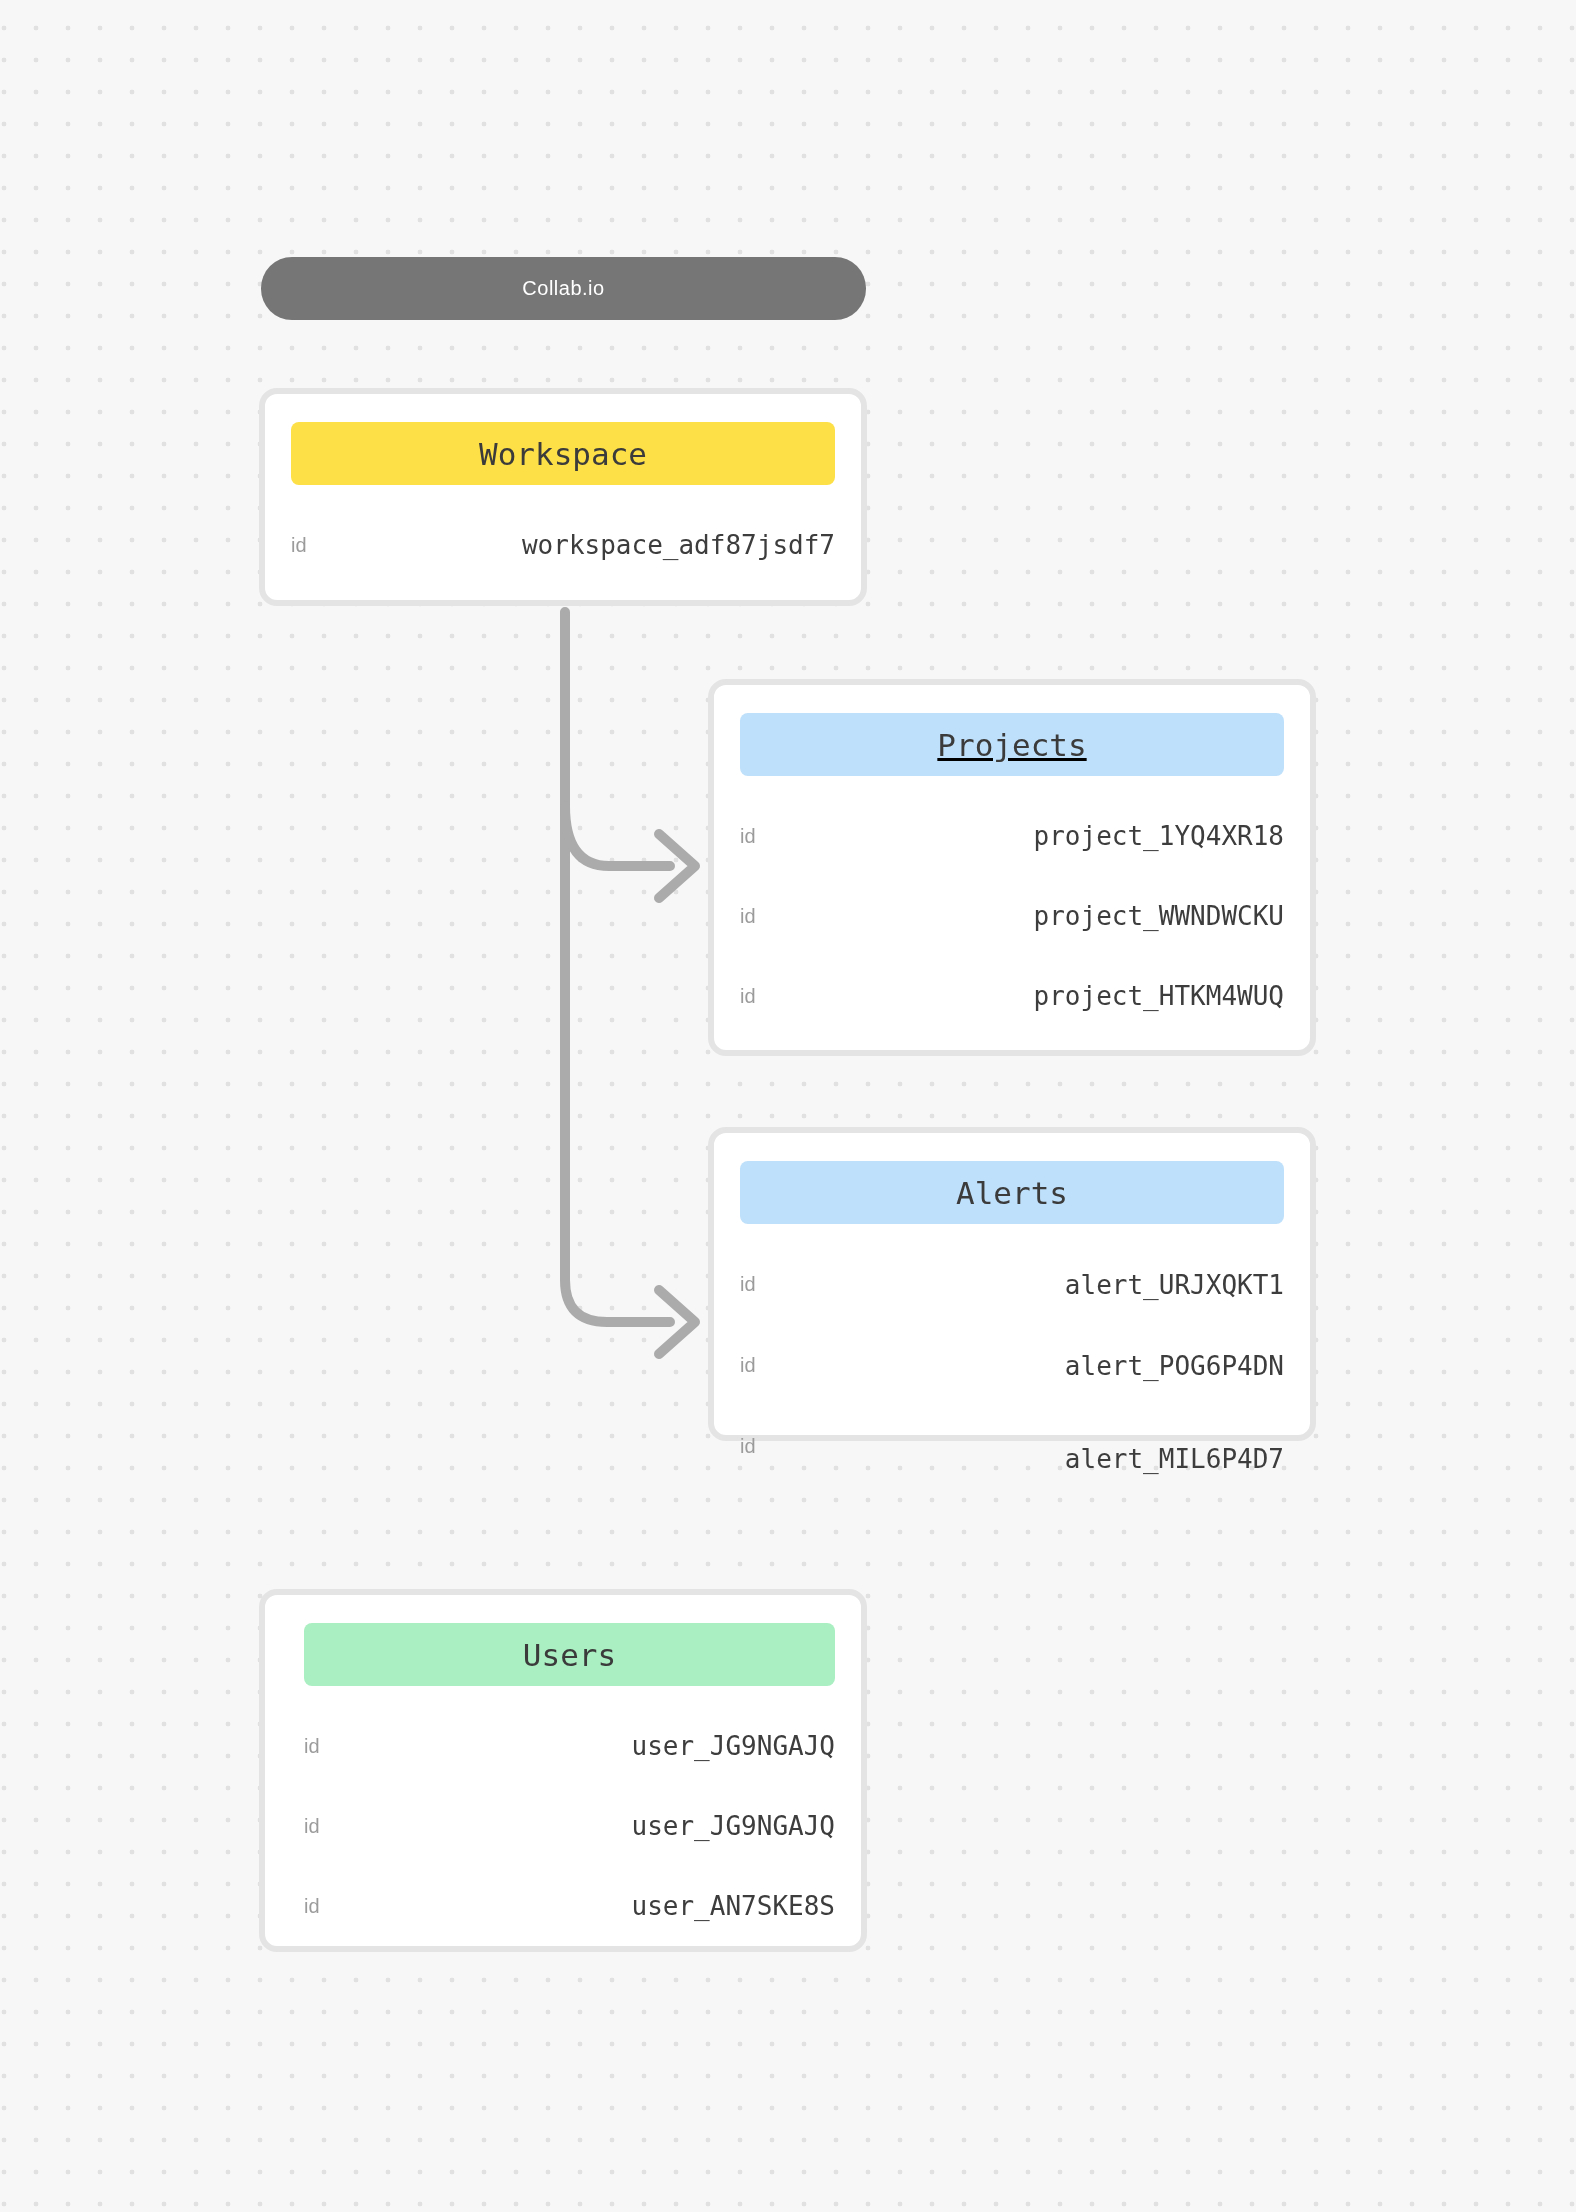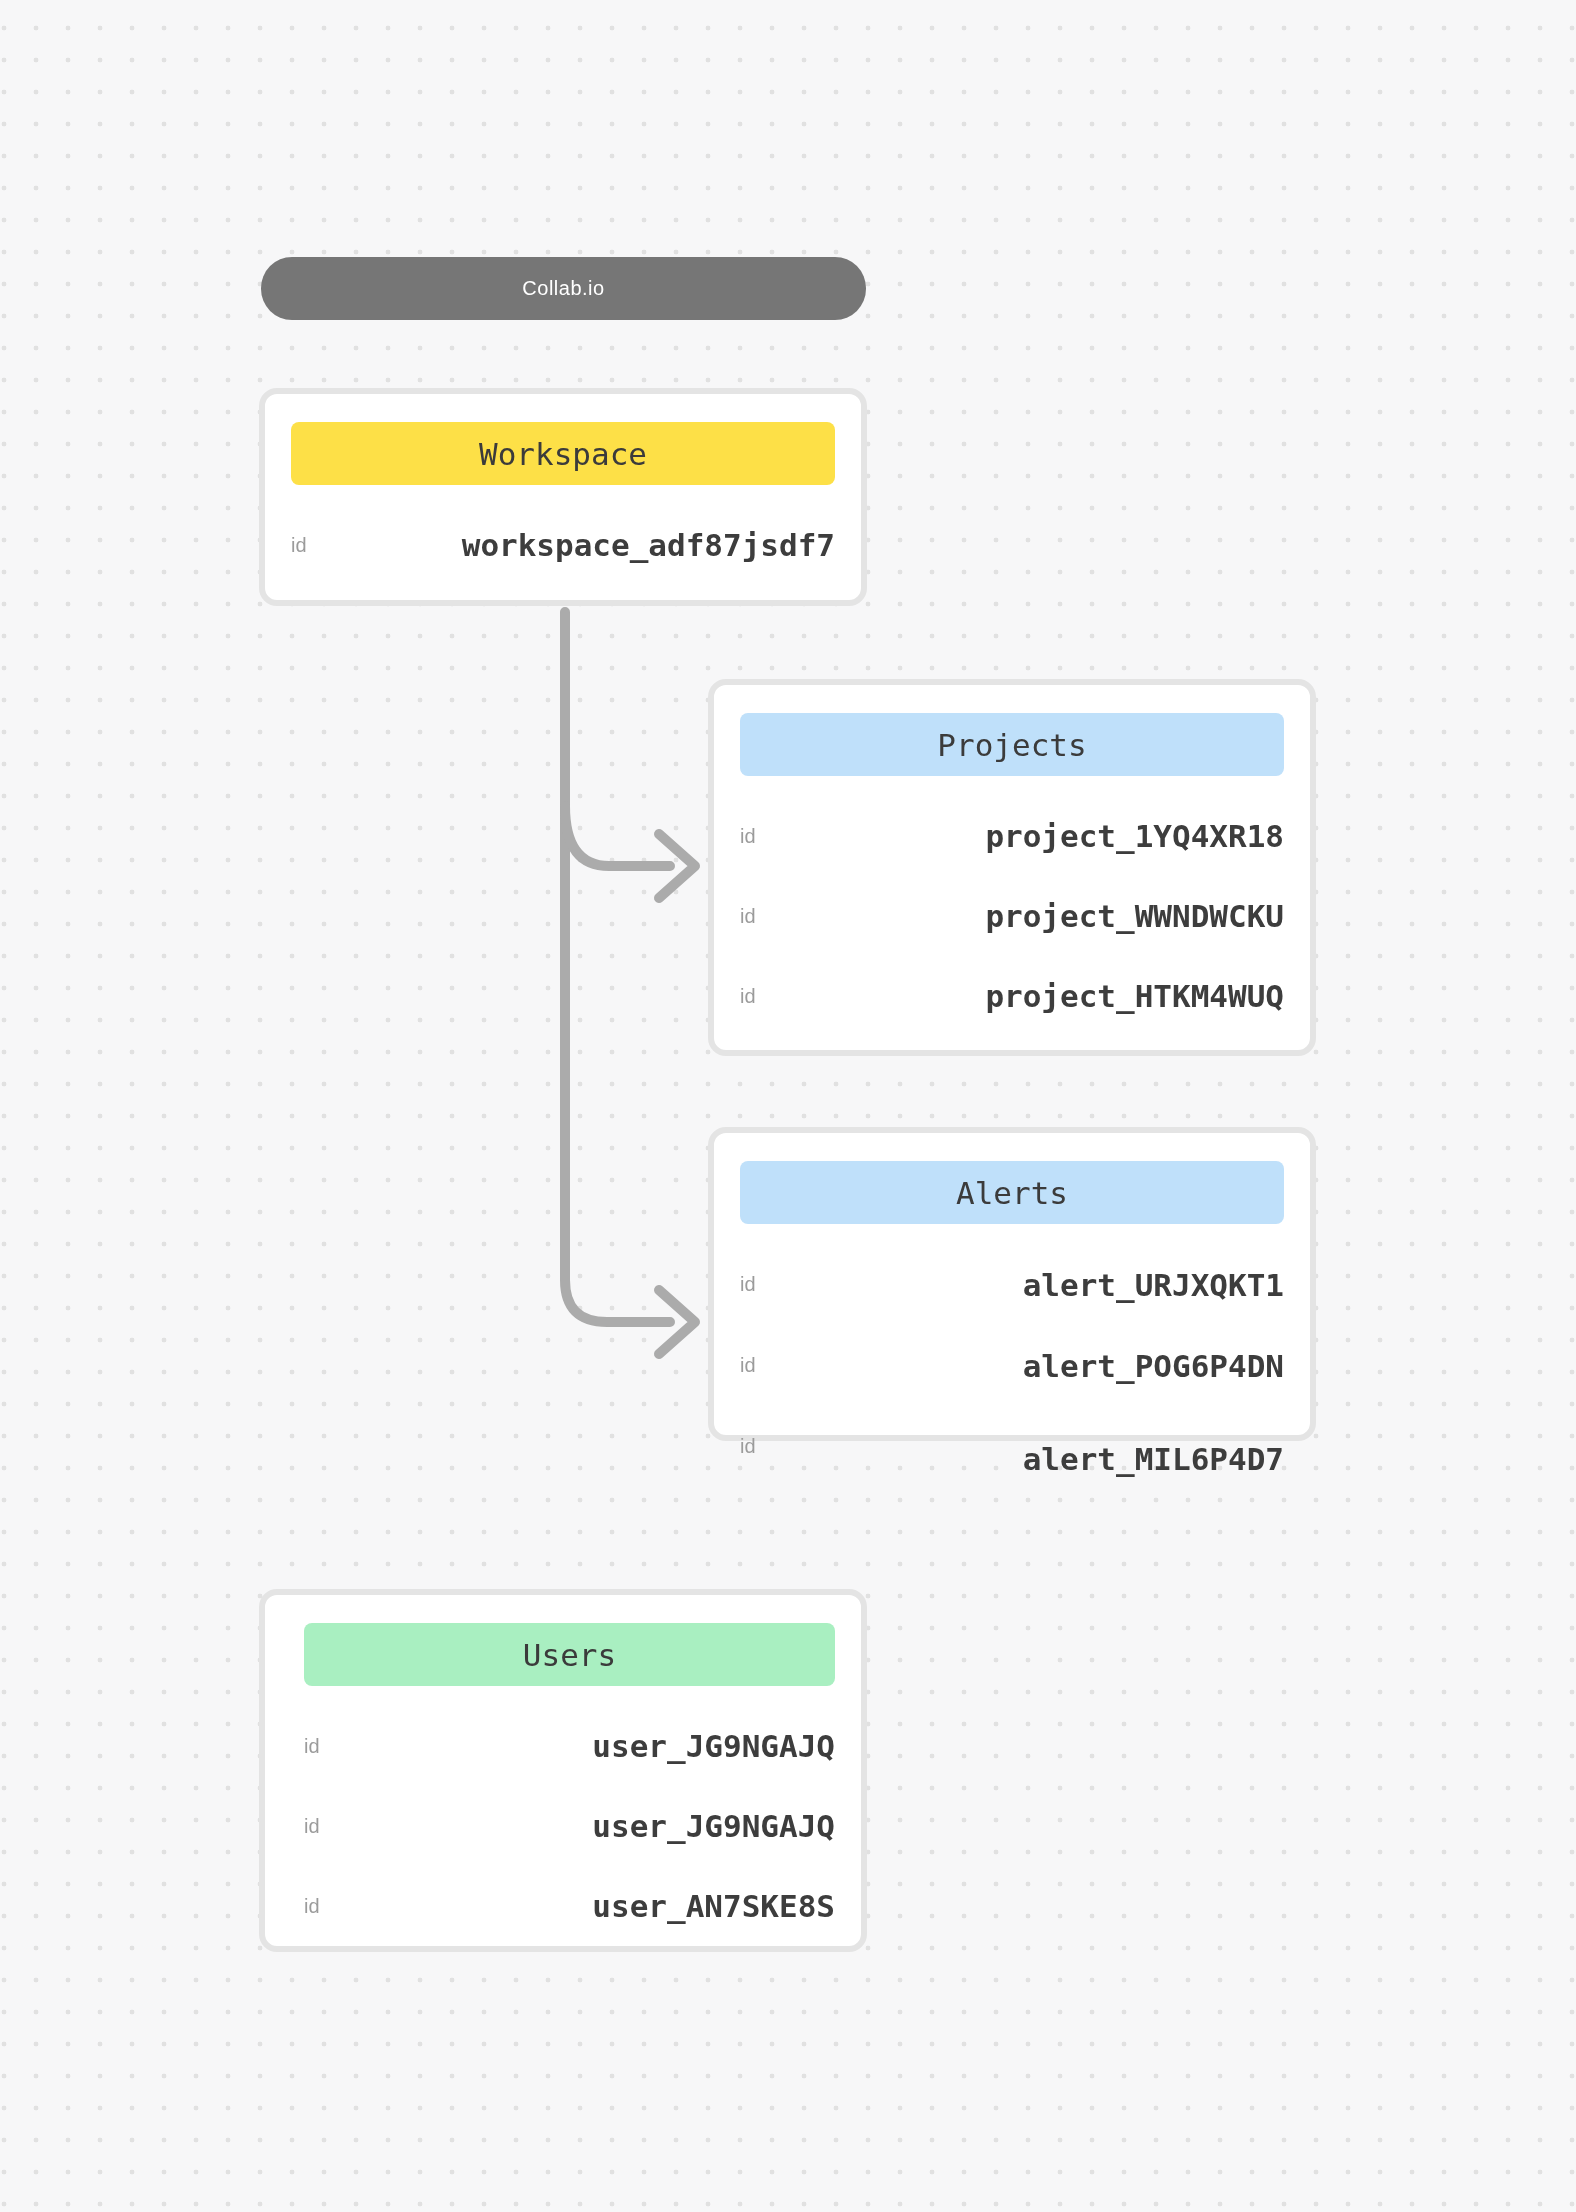--- a/index.html
+++ b/index.html
@@ -45,21 +45,21 @@
     font-size:31px; font-weight:500; color:var(--color-header-text);
   }
   .rows{margin-top:20px;}
   .row{
     height:80px; display:flex; align-items:center; justify-content:space-between;
   }
   .card-alerts .row{height:81px;}
   .key-label{font-size:20px; color:var(--color-key-text);}
   .value-label{
     font-family:"DejaVu Sans Mono", monospace;
-    font-size:31px; font-weight:700; color:var(--color-value-text);
+    font-size:26px; font-weight:400; color:var(--color-value-text);
     white-space:pre;
   }
   .value-offset-down{transform:translateY(12px);}
 </style>
 </head>
 <body>
 
 <div class="canvas">
 
   <svg class="connector-layer" viewBox="0 0 1576 2212" xmlns="http://www.w3.org/2000/svg">
@@ -79,21 +79,21 @@
     </div>
     <div class="rows">
       <div class="row">
         <span class="key-label">id</span>
         <span class="value-label">workspace_adf87jsdf7</span>
       </div>
     </div>
   </div>
 
   <div class="entity-card card-projects">
-    <div class="card-header" style="background: rgb(191, 224, 250);">
+    <div class="card-header" style="background: rgb(191, 224, 250); text-decoration: underline;">
       <span class="header-label">Projects</span>
     </div>
     <div class="rows">
       <div class="row">
         <span class="key-label">id</span>
         <span class="value-label">project_1YQ4XR18</span>
       </div>
       <div class="row">
         <span class="key-label">id</span>
         <span class="value-label">project_WWNDWCKU</span>

